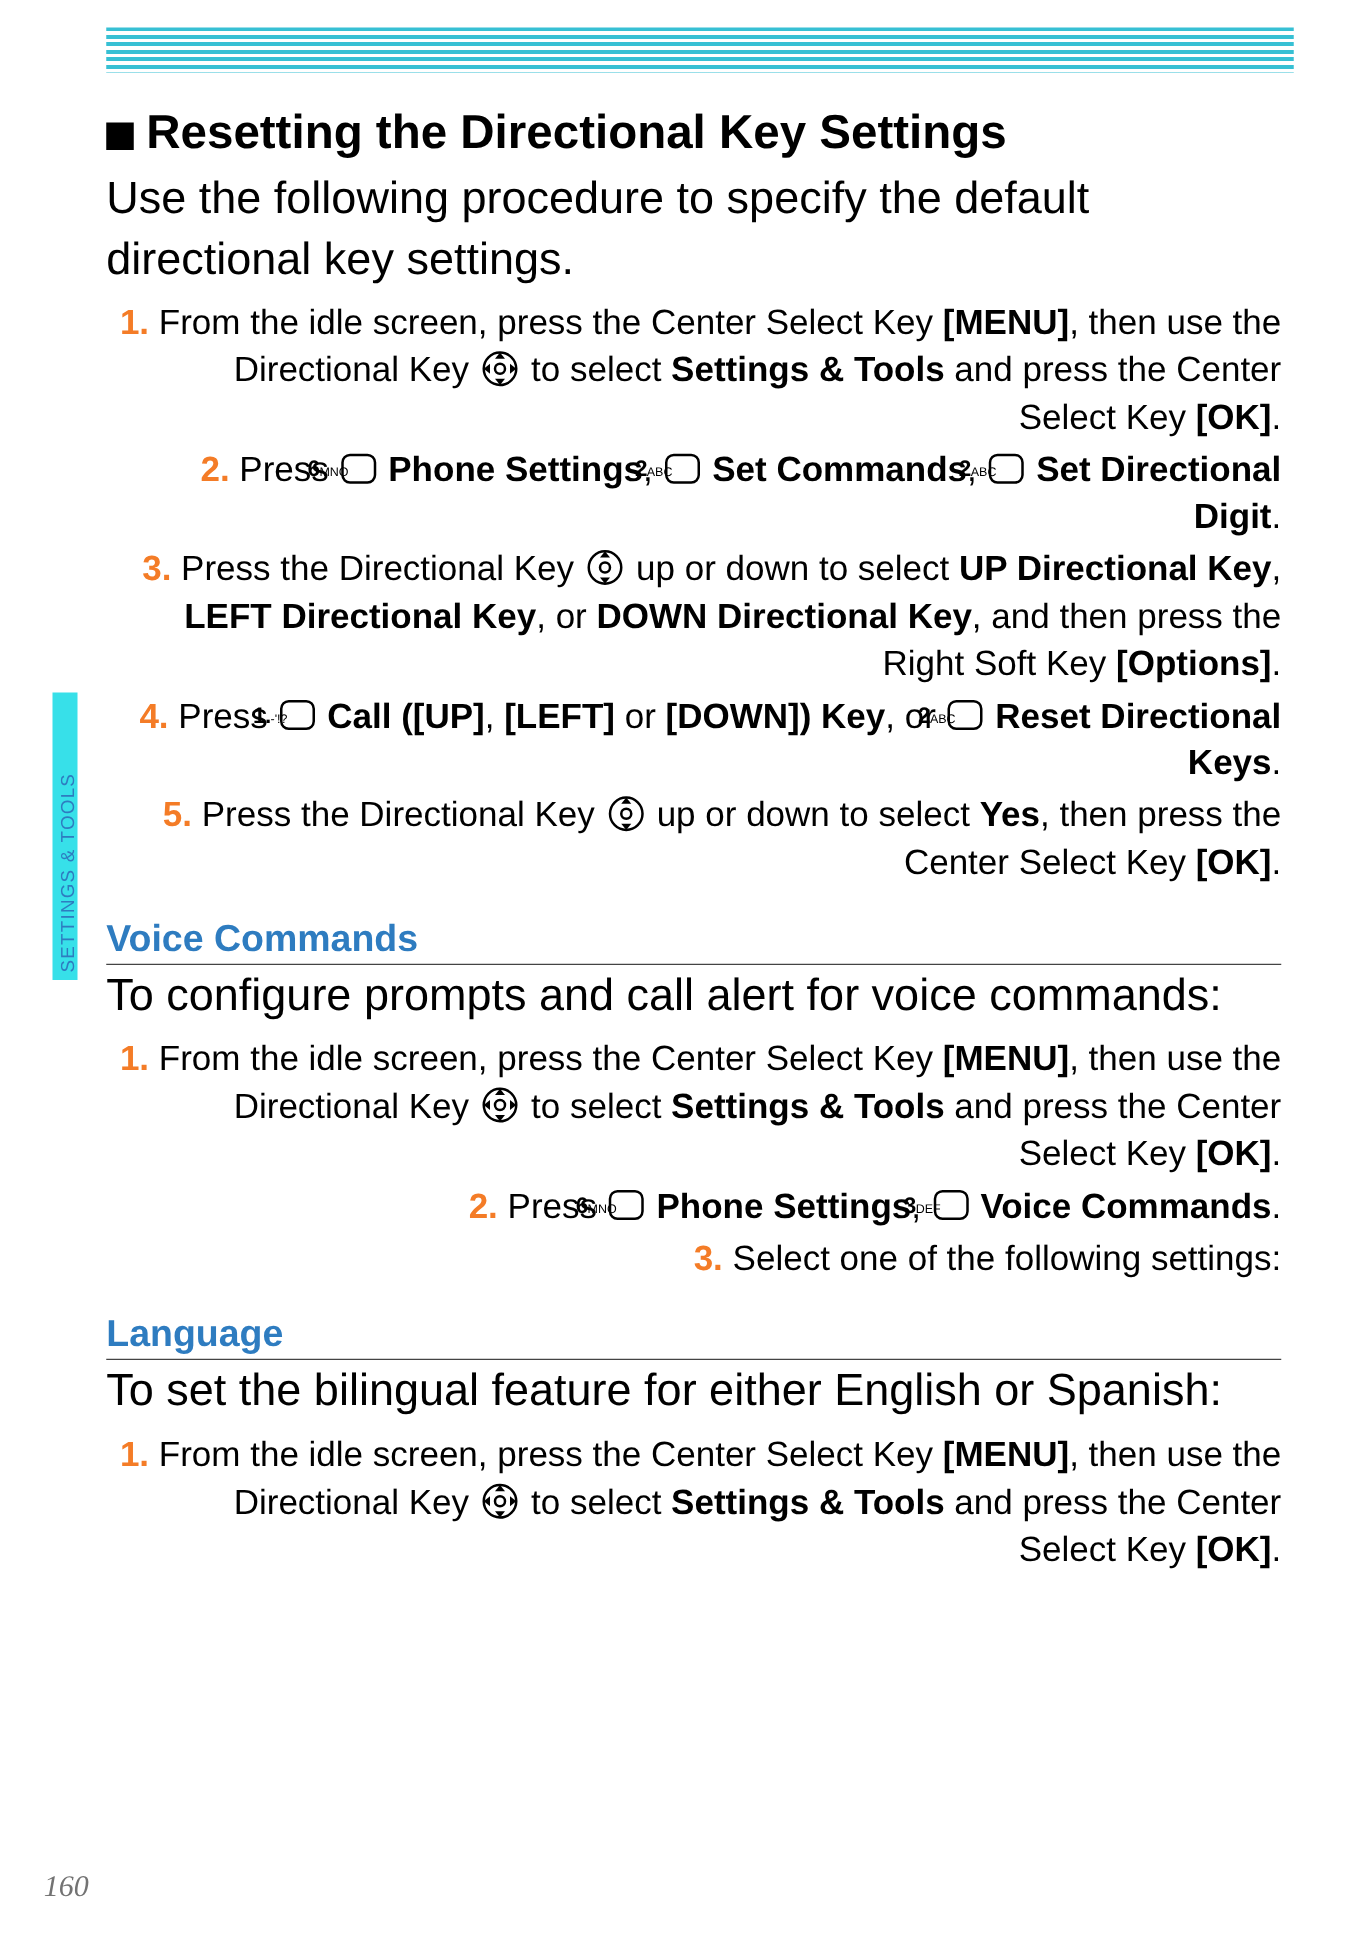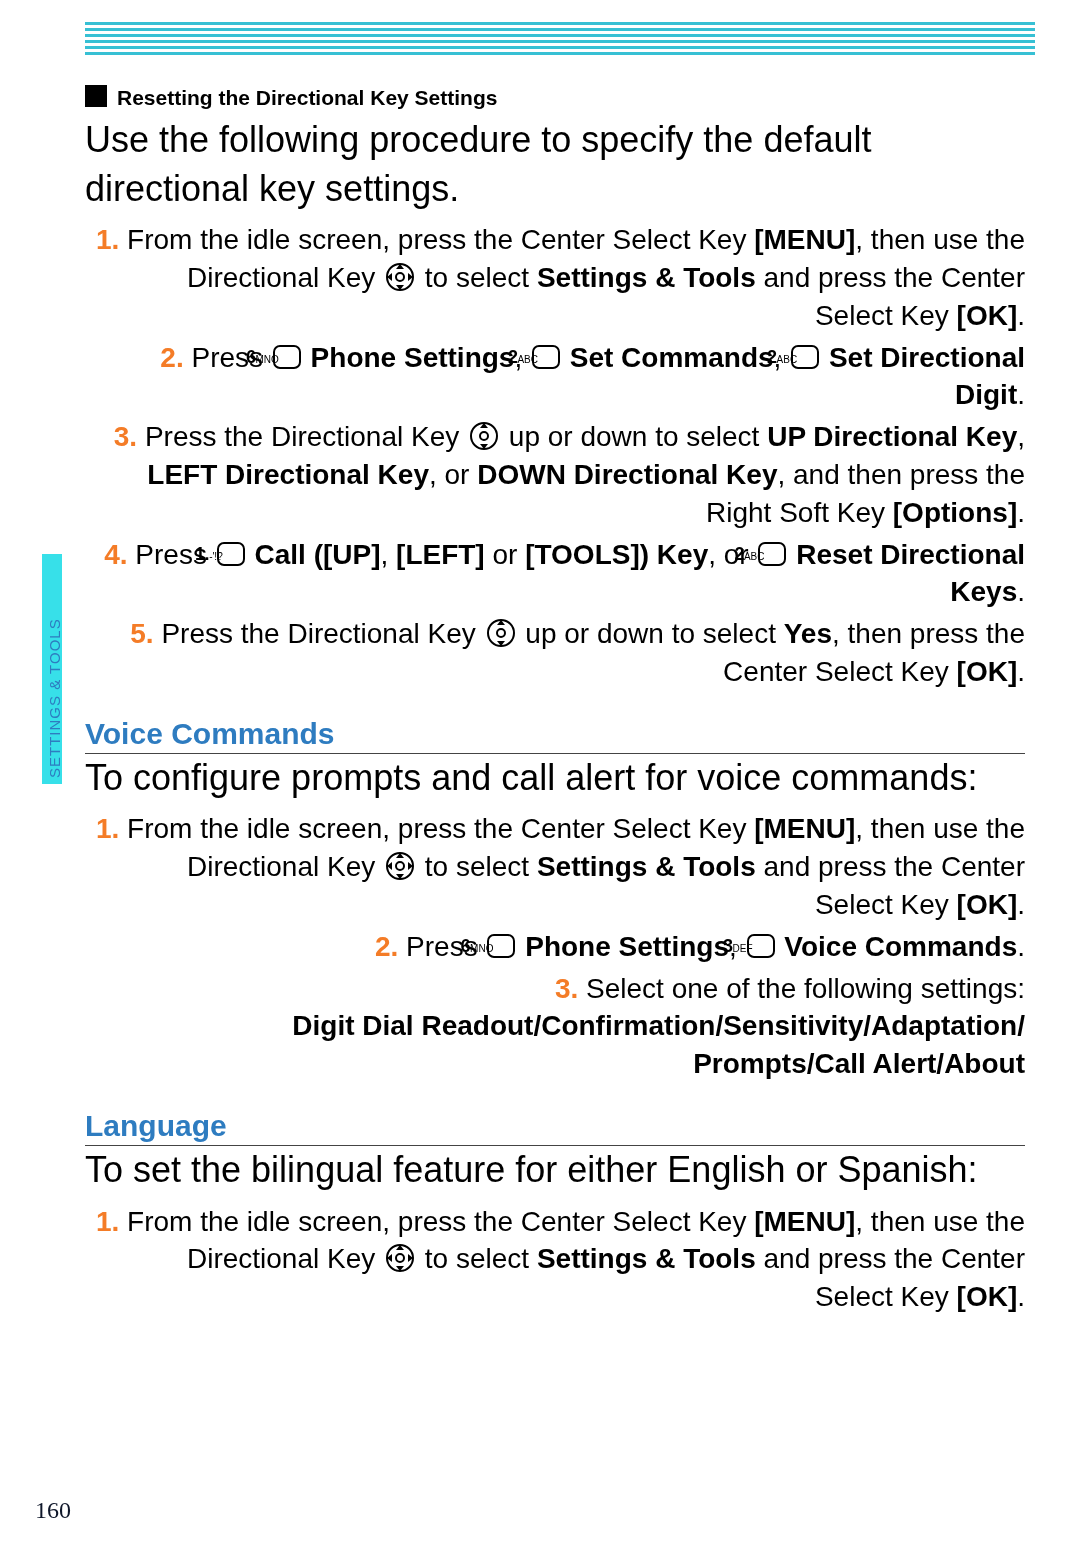--- a/index.html
+++ b/index.html
@@ -30,21 +30,21 @@
       #ffffff 3px, #ffffff 6px
     );
   }
   .content {
     position: absolute;
     left: 85px;
     top: 85px;
     width: 940px;
   }
   .sec-title {
-    font-size: 21px;
+    font-size: 38px;
     font-weight: bold;
     margin: 0 0 6px 0;
   }
   .blk {
     display: inline-block;
     width: 22px; height: 22px;
     background: #000;
     margin-right: 10px;
     vertical-align: -2px;
   }
@@ -143,23 +143,24 @@
     transform-origin: left top;
     font-size: 15px;
     color: #2e7cc0;
     letter-spacing: 1px;
     white-space: nowrap;
   }
   .pagenum {
     position: absolute;
     left: 35px;
     bottom: 42px;
+    font-style: italic;
     font-size: 24px;
     font-family: Georgia, 'Times New Roman', serif;
-    color: #0f172a;
+    color: #737373;
     margin-top: 20px;
   }
 </style>
 </head>
 <body>
 <div class="page">
 
 <div class="stripes"></div>
 
 <div class="sidetab">
@@ -178,39 +179,38 @@
     <li>
       <span class="num">1.</span> <span>From the idle screen, press the Center Select Key </span><span class="b">[MENU]</span><span>, then use the Directional Key </span><span class="dir"><span class="tri u"></span><span class="tri d"></span><span class="tri l"></span><span class="tri r"></span></span><span> to select </span><span class="b">Settings &amp; Tools</span><span> and press the Center Select Key </span><span class="b">[OK]</span><span>.</span>
     </li>
     <li>
       <span class="num">2.</span> <span>Press </span><span class="key"><b>6</b><small>MNO</small></span><span class="b"> Phone Settings</span><span>, </span><span class="key"><b>2</b><small>ABC</small></span><span class="b"> Set Commands</span><span>, </span><span class="key"><b>2</b><small>ABC</small></span><span class="b"> Set Directional Digit</span><span>.</span>
     </li>
     <li>
       <span class="num">3.</span> <span>Press the Directional Key </span><span class="dir"><span class="tri u"></span><span class="tri d"></span></span><span> up or down to select </span><span class="b">UP Directional Key</span><span>, </span><span class="b">LEFT Directional Key</span><span>, or </span><span class="b">DOWN Directional Key</span><span>, and then press the Right Soft Key </span><span class="b">[Options]</span><span>.</span>
     </li>
     <li>
-      <span class="num">4.</span> <span>Press </span><span class="key"><b>1.</b><small>-'!?</small></span><span class="b"> Call ([UP]</span><span>, </span><span class="b">[LEFT]</span><span> or </span><span class="b">[TOOLS]) Key</span><span>, or </span><span class="key"><b>2</b><small>ABC</small></span><span class="b"> Reset Directional Keys</span><span>.</span>
+      <span class="num">4.</span> <span>Press </span><span class="key"><b>1.</b><small>-'!?</small></span><span class="b"> Call ([UP]</span><span>, </span><span class="b">[LEFT]</span><span> or </span><span class="b">[DOWN]) Key</span><span>, or </span><span class="key"><b>2</b><small>ABC</small></span><span class="b"> Reset Directional Keys</span><span>.</span>
     </li>
     <li>
       <span class="num">5.</span> <span>Press the Directional Key </span><span class="dir"><span class="tri u"></span><span class="tri d"></span></span><span> up or down to select </span><span class="b">Yes</span><span>, then press the Center Select Key </span><span class="b">[OK]</span><span>.</span>
     </li>
   </ol>
 
   <div class="sub-head">Voice Commands</div>
   <p class="lead">To configure prompts and call alert for voice commands:</p>
   <ol class="steps">
     <li>
       <span class="num">1.</span> <span>From the idle screen, press the Center Select Key </span><span class="b">[MENU]</span><span>, then use the Directional Key </span><span class="dir"><span class="tri u"></span><span class="tri d"></span><span class="tri l"></span><span class="tri r"></span></span><span> to select </span><span class="b">Settings &amp; Tools</span><span> and press the Center Select Key </span><span class="b">[OK]</span><span>.</span>
     </li>
     <li>
       <span class="num">2.</span> <span>Press </span><span class="key"><b>6</b><small>MNO</small></span><span class="b"> Phone Settings</span><span>, </span><span class="key"><b>3</b><small>DEF</small></span><span class="b"> Voice Commands</span><span>.</span>
     </li>
     <li>
       <span class="num">3.</span> <span>Select one of the following settings:</span><br>
-      <span class="b">Digit Dial Readout/Confirmation/Sensitivity/Adaptation/ Prompts/Call Alert/About</span>
     </li>
   </ol>
 
   <div class="sub-head">Language</div>
   <p class="lead">To set the bilingual feature for either English or Spanish:</p>
   <ol class="steps">
     <li>
       <span class="num">1.</span> <span>From the idle screen, press the Center Select Key </span><span class="b">[MENU]</span><span>, then use the Directional Key </span><span class="dir"><span class="tri u"></span><span class="tri d"></span><span class="tri l"></span><span class="tri r"></span></span><span> to select </span><span class="b">Settings &amp; Tools</span><span> and press the Center Select Key </span><span class="b">[OK]</span><span>.</span>
     </li>
   </ol>

